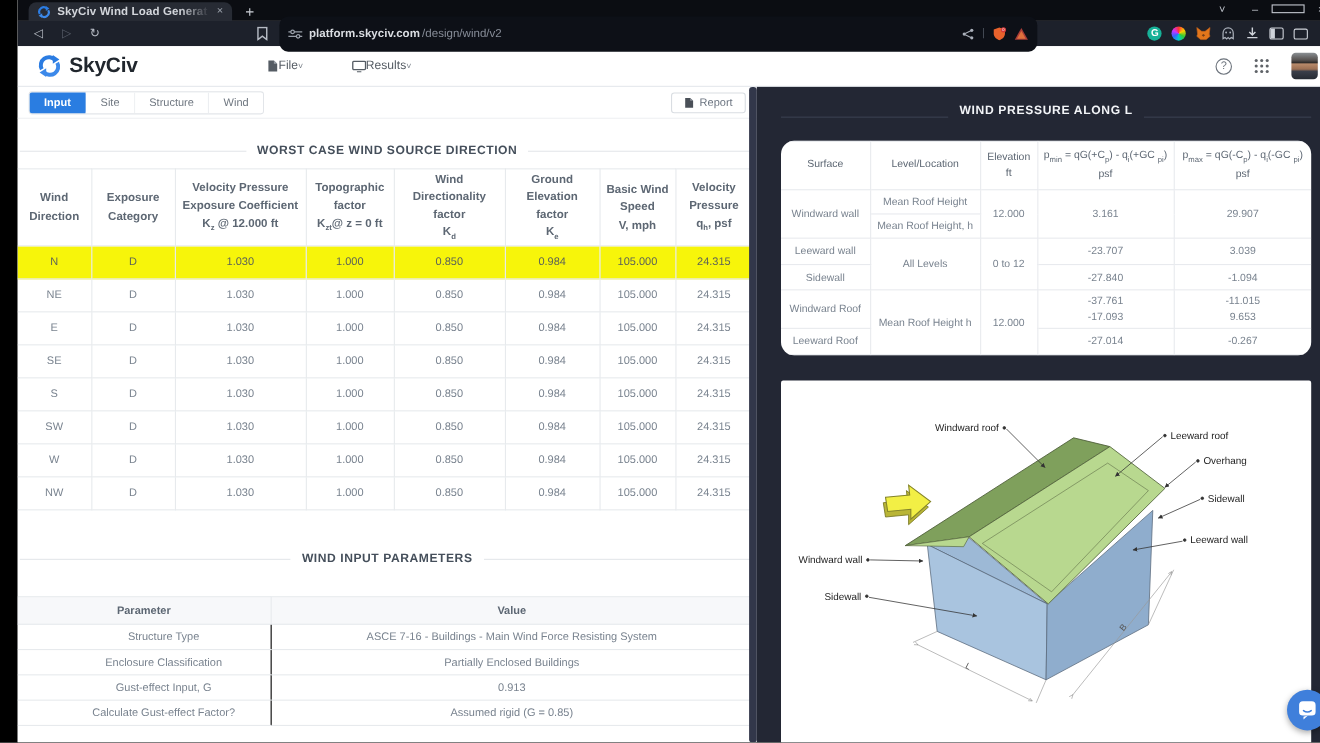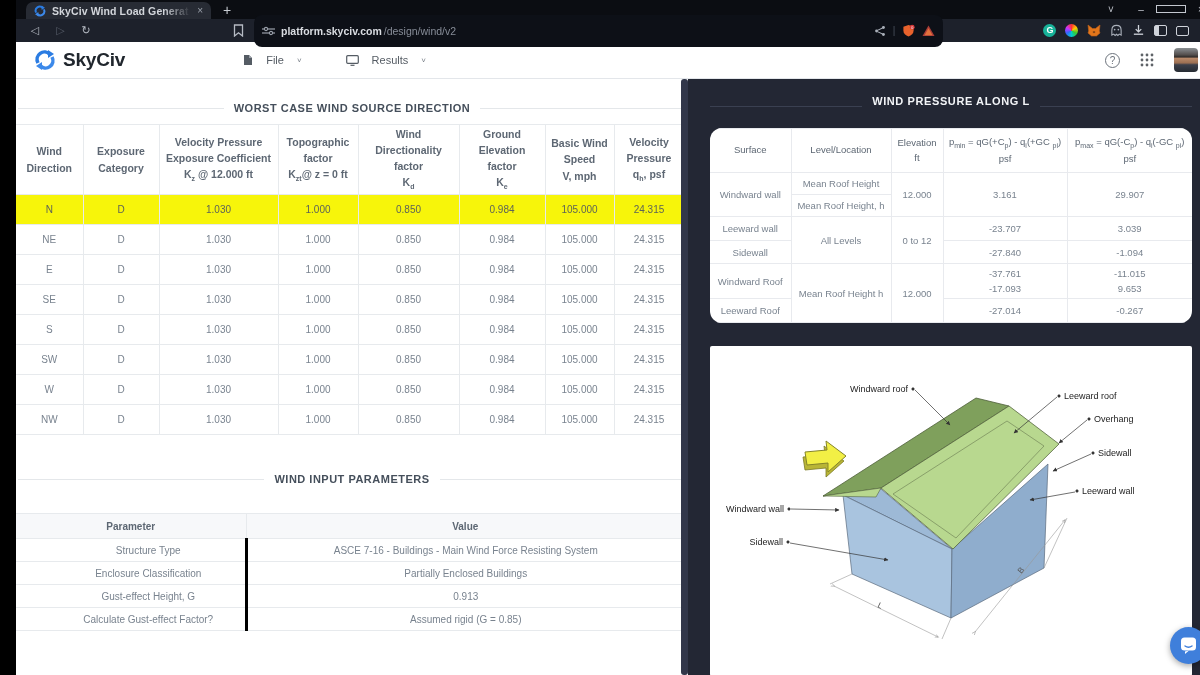--- a/index.html
+++ b/index.html
@@ -36,21 +36,21 @@
      background:conic-gradient(#f33,#fc0,#3c3,#0cc,#36f,#c3f,#f33); }
   .sidebar-ic { width:13px; height:11px; border:1.4px solid #cfd3da; border-radius:2px; position:relative; }
   .sidebar-ic::after{content:""; position:absolute; left:0; top:0; bottom:0; width:4px; background:#cfd3da;}
   .wallet-ic { width:13px; height:10px; border:1.4px solid #cfd3da; border-radius:2px; }
   .menu-ic { color:#cfd3da; font-size:13px; margin-left:2px; }
 
   
   .appheader { height:37px; background:#fff; border-bottom:1px solid #e3e6ea; display:flex; align-items:center; padding:0 18px; }
   .brand { display:flex; align-items:center; gap:7px; }
   .brand-name { font-size:19px; font-weight:bold; color:#20262d; letter-spacing:-0.2px;text-align:right; }
-  .menu-item { display:flex; align-items:center; gap:13px; color:#555c64; font-size:11px;justify-content:space-between; }
+  .menu-item { display:flex; align-items:center; gap:0; color:#555c64; font-size:11px;justify-content:space-between; }
   .menu-item .chev { font-size:8px; color:#777e87; }
   .mi-file { margin-left:118px; } .mi-results { margin-left:44px; }
   .hdr-right { margin-left:auto; display:flex; align-items:center; gap:20px; }
   .help-circ { width:15px; height:15px; border:1.2px solid #6c737c; border-radius:50%; color:#6c737c;
                font-size:10px; text-align:center; line-height:14px; }
   .avatar { width:24px; height:24px; border-radius:4px; overflow:hidden;
      background:linear-gradient(180deg,#8a8f93 0%,#55504e 28%,#2e2a28 38%,#b98a6a 42%,#9c6f52 62%,#3b3f4a 70%,#262b33 100%); }
 
   
   .content { display:flex; height:596px; }
@@ -80,21 +80,21 @@
   .wc-table tr.hl td { background:var(--highlight-yellow,#f7f50a); color:#5d6358; }
   .wc-table th:first-child, .wc-table td:first-child { border-left:none; }
   sub { font-size:7px; }
 
   
   .param-table { width:668px; margin-top:28px; table-layout:fixed; }
   .param-table th, .param-table td { border:1px solid #e7eaed; border-left:none; border-right:none; text-align:center; }
   .param-table th { height:25px; background:#f7f8fa; font-size:10px; font-weight:bold; color:#5d6773; border-right:1px solid #e7eaed; }
   .param-table th:last-child { border-right:none; }
   .param-table td { height:23px; font-size:10px; color:#79838f; }
-  .param-table td:first-child { border-right:3px solid #000000;padding-left:36px; }
+  .param-table td:first-child { border-right:1px solid #000000;padding-left:36px; }
 
   .lp-scroll { position:absolute; right:0; top:0; bottom:0; width:7px; background:#32374a; border-radius:3px; }
 
   
   .rp-title { display:flex; align-items:flex-end; gap:10px; height:20px; }
   .rp-title .ln { flex:1; height:1px; background:#3a4051; }
   .rp-title .tx { font-size:11px; font-weight:bold; color:#f2f4f7; letter-spacing:.6px; white-space:nowrap; }
 
   .pcard { margin-top:21px; background:#fff; border-radius:12px; overflow:hidden; }
   .pt { width:482px; table-layout:fixed; }
@@ -241,20 +241,35 @@
             <circle cx="12" cy="12" r="1.4"></circle>
         </g>
       </svg>
       <span class="avatar"></span>
     </div>
   </div>
 
   <div class="content">
 
     <div class="left-panel">
+      <div class="panel-toolbar">
+        <div class="ptabs">
+          <div class="ptab active">Input</div>
+          <div class="ptab">Site</div>
+          <div class="ptab">Structure</div>
+          <div class="ptab">Wind</div>
+        </div>
+        <div class="report-btn">
+          <svg width="9" height="11" viewBox="0 0 10 12">
+            <path d="M1 1h5l3 3v7H1z" fill="#4a5058"></path>
+              <path d="M6 1v3h3" fill="#8b9098"></path>
+          </svg>
+          <span>Report</span>
+        </div>
+      </div>
 
       <div class="section-title st-1">
         <span class="ln"></span>
           <span class="tx">WORST CASE WIND SOURCE DIRECTION</span>
           <span class="ln"></span>
       </div>
 
       <table class="wc-table">
         <colgroup>
             <col style="width:67px">
@@ -382,21 +397,21 @@
         <tbody id="pm-body">
             <tr>
               <td>Structure Type</td>
               <td>ASCE 7-16 - Buildings - Main Wind Force Resisting System</td>
             </tr>
             <tr>
               <td>Enclosure Classification</td>
               <td>Partially Enclosed Buildings</td>
             </tr>
             <tr>
-              <td>Gust-effect Height, G</td>
+              <td>Gust-effect Input, G</td>
               <td>0.913</td>
             </tr>
             <tr>
               <td>Calculate Gust-effect Factor?</td>
               <td>Assumed rigid (G = 0.85)</td>
             </tr>
           </tbody>
       </table>
 
       <div class="lp-scroll"></div>

